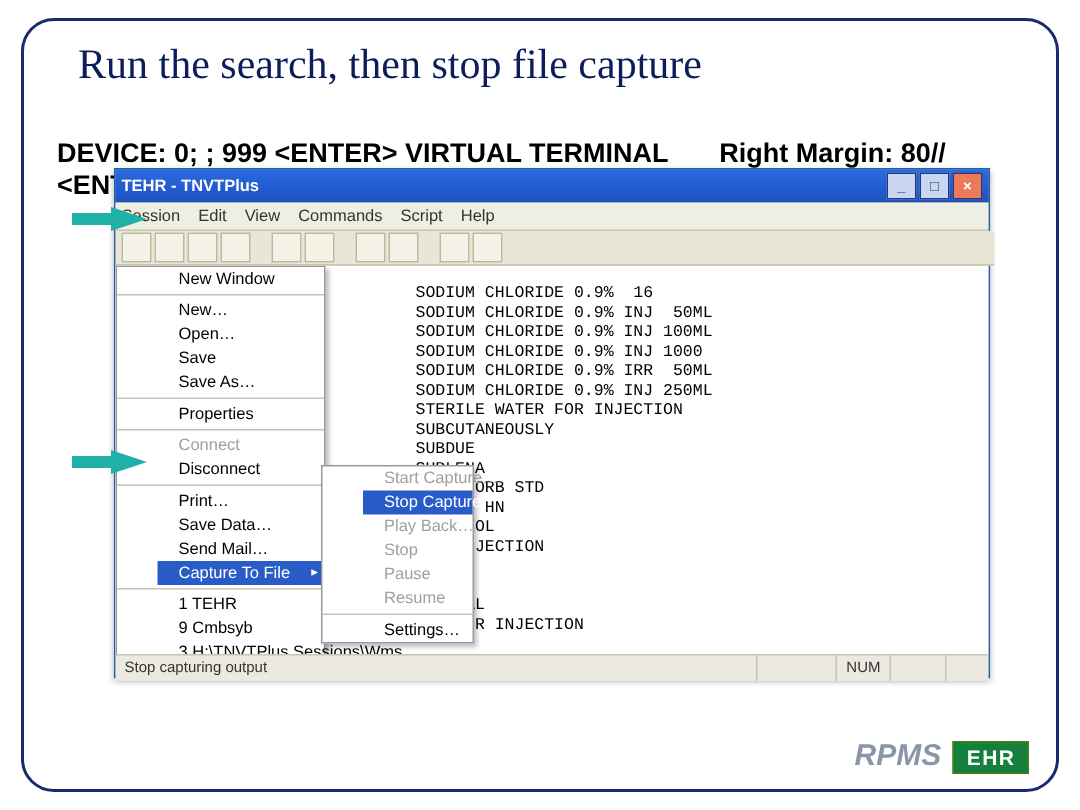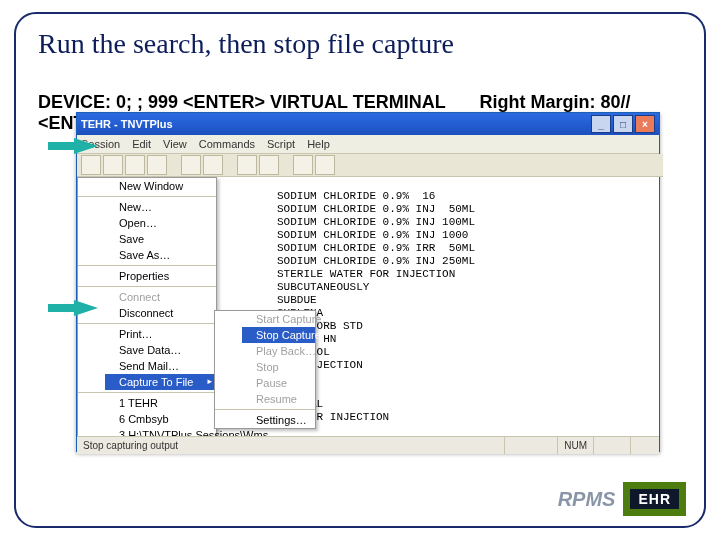--- a/index.html
+++ b/index.html
@@ -17,21 +17,21 @@
     left: 14px;
     top: 12px;
     width: 692px;
     height: 516px;
     border: 2px solid #1a2b6b;
     border-radius: 22px;
     box-sizing: border-box;
   }
   .title {
     position: absolute;
-    left: 38px;
+    left: 52px;
     top: 28px;
     font-size: 28px;
     font-family: Georgia, "Times New Roman", serif;
     color: #0d1c5a;
   }
   .instr {
     position: absolute;
     left: 38px;
     top: 92px;
     font-size: 18px;
@@ -154,22 +154,22 @@
     width:26px; height:8px; background:#1fb0a8;
   }
   
   .logo {
     position:absolute; right:34px; bottom:24px;
     display:flex; align-items:center; gap:8px;
     color:#7a8aa0;
   }
   .logo .rpms { font-weight:bold; font-style:italic; font-size:20px; color:#8a96a8;text-align:center; }
   .logo .ehr {
-    background:#0f172a; color:#fff; font-weight:bold;
-    padding:2px 8px; border:7px solid #4d7c0f; font-size:14px;
+    background:#15803d; color:#fff; font-weight:bold;
+    padding:2px 8px; border:1px solid #4d7c0f; font-size:14px;
     letter-spacing:1px;
   }
 </style>
 </head>
 <body>
 
 <div class="slide-border"></div>
 
 <div class="title">Run the search, then stop file capture</div>
 
@@ -251,21 +251,21 @@
       <div class="sep"></div>
       <div class="mi dis">Connect</div>
       <div class="mi">Disconnect</div>
       <div class="sep"></div>
       <div class="mi">Print…</div>
       <div class="mi">Save Data…</div>
       <div class="mi">Send Mail…</div>
       <div class="mi hi arrow">Capture To File</div>
       <div class="sep"></div>
       <div class="mi">1 TEHR</div>
-      <div class="mi">6 Cmbsyb</div>
+      <div class="mi">9 Cmbsyb</div>
       <div class="mi">3 H:\TNVTPlus Sessions\Wms</div>
 
     </div>
 
     <div class="drop2">
       <div class="mi dis">Start Capture…</div>
       <div class="mi hi">Stop Capture</div>
       <div class="mi dis">Play Back…</div>
       <div class="mi dis">Stop</div>
       <div class="mi dis">Pause</div>

